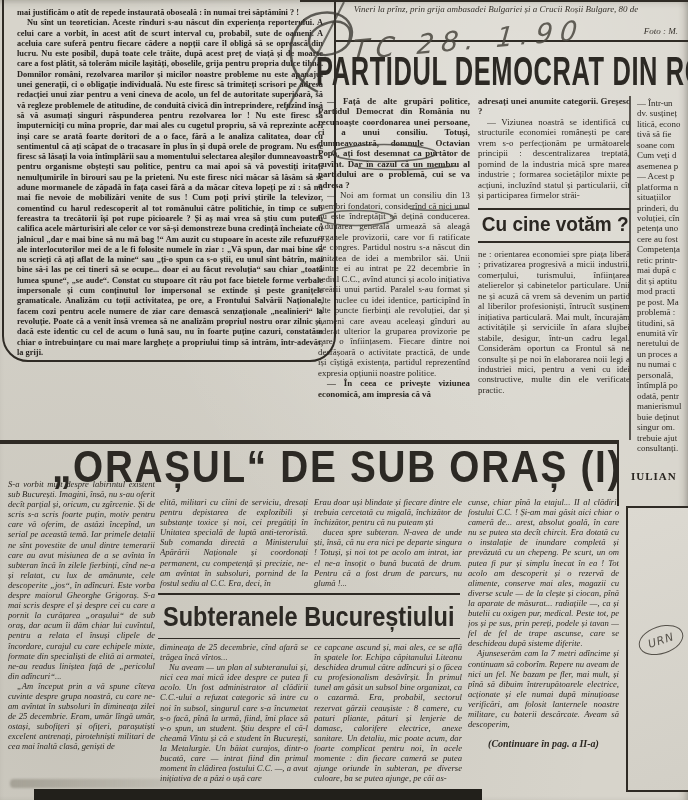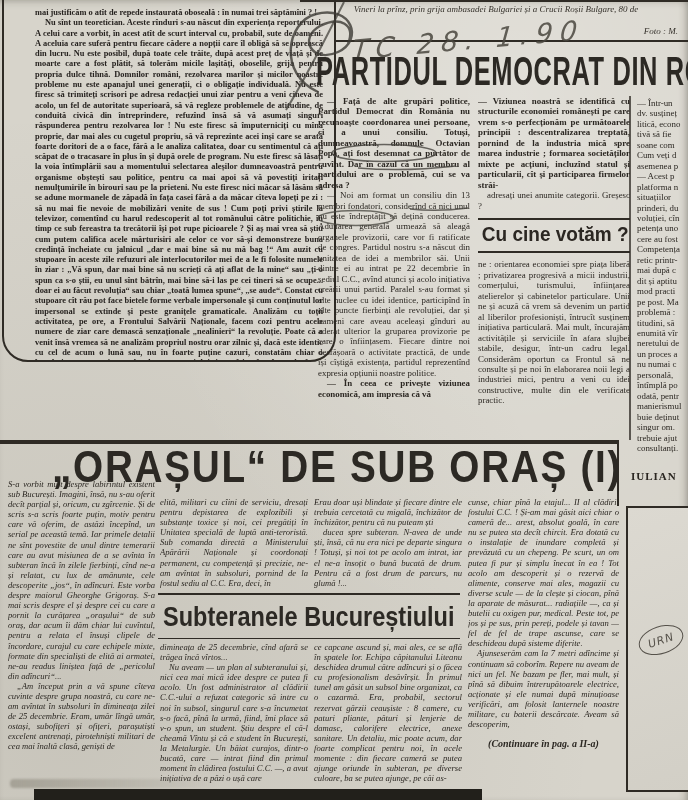--- a/index.html
+++ b/index.html
@@ -18,21 +18,21 @@
     box-shadow: inset -6px 0 10px -6px rgba(40,35,25,.45), inset 0 6px 10px -6px rgba(40,35,25,.3);
   }
   .rule { position:absolute; background:#2f2b25; }
   
   .editorial-box {
     position:absolute; left:2px; top:-42px; width:334px; height:404px;
     border:2.5px solid #2f2b25; border-radius:26px;
     padding:48px 11px 8px 13px; overflow:hidden;
   }
   .editorial-box .body { font-size:8.4px; line-height:10.3px; text-align:justify; font-weight:bold; color:#272320; }
-  .editorial-box .body p { text-indent:10px;margin-left:18px; }
+  .editorial-box .body p { text-indent:10px; }
   .editorial-box .body p:first-child { text-indent:0; }
   
   .photo-edge { position:absolute; left:300px; top:0; width:388px; height:2px; background:#2f2b25; }
   .caption-wrap { position:absolute; left:320px; top:4px; width:352px; font-style:italic; font-size:9px; line-height:11px; text-align:center; color:#34302a; }
   .caption-credit { position:absolute; right:10px; top:26px; font-style:italic; font-size:9px; color:#34302a; }
   .caption-rule { left:334px; top:40px; width:354px; height:1.5px; }
   
   .handwriting { position:absolute; left:352px; top:24px; width:240px;
     font-family:"DejaVu Sans", sans-serif; font-style:italic; font-size:27px; letter-spacing:7px;
     color:#4a473f; transform:rotate(-5deg) skewX(-10deg); opacity:.85; }
@@ -122,22 +122,22 @@
 
   <svg class="pen" style="left:318px;top:96px;" width="152" height="150" viewBox="0 0 152 150">
     <ellipse cx="66" cy="57" rx="52" ry="8.5" fill="none" stroke="#46443e" stroke-width="1.6" opacity=".8"></ellipse>
     <path d="M40,72 Q85,76 138,70" fill="none" stroke="#46443e" stroke-width="1.5" opacity=".8"></path>
     <path d="M92,113 Q120,116 150,112" fill="none" stroke="#46443e" stroke-width="1.4" opacity=".8"></path>
     <ellipse cx="38" cy="122" rx="38" ry="7.5" fill="none" stroke="#46443e" stroke-width="1.4" opacity=".75"></ellipse>
   </svg>
 
   <div class="col party-col2">
     <div class="top cont">
+        <p>adresați unei anumite categorii. Greșesc ?</p>
         <p>— Viziunea noastră se identifică cu structurile economiei românești pe care vrem s-o perfecționăm pe următoarele principii : descentralizarea treptată, pornind de la industria mică spre marea industrie ; formarea societăților mixte pe acțiuni, incluzînd statul și particularii, cît și participarea firmelor străi-</p>
-        <p>adresați unei anumite categorii. Greșesc ?</p>
       </div>
     <div class="vote-box">
       <span>Cu cine votăm ?</span>
     </div>
     <div class="cont">
         <p>ne : orientarea economiei spre piața liberă ; privatizarea progresivă a micii industrii, comerțului, turismului, înființarea atelierelor și cabinetelor particulare. Unii ne și acuză că vrem să devenim un partid al liberilor profesioniști, întrucît susținem inițiativa particulară. Mai mult, încurajăm activitățile și serviciile în afara slujbei stabile, desigur, într-un cadru legal. Considerăm oportun ca Frontul să ne consulte și pe noi în elaborarea noii legi a industriei mici, pentru a veni cu idei constructive, multe din ele verificate practic.</p>
       </div>
   </div>
 
   <div class="rule party-sep"></div>

